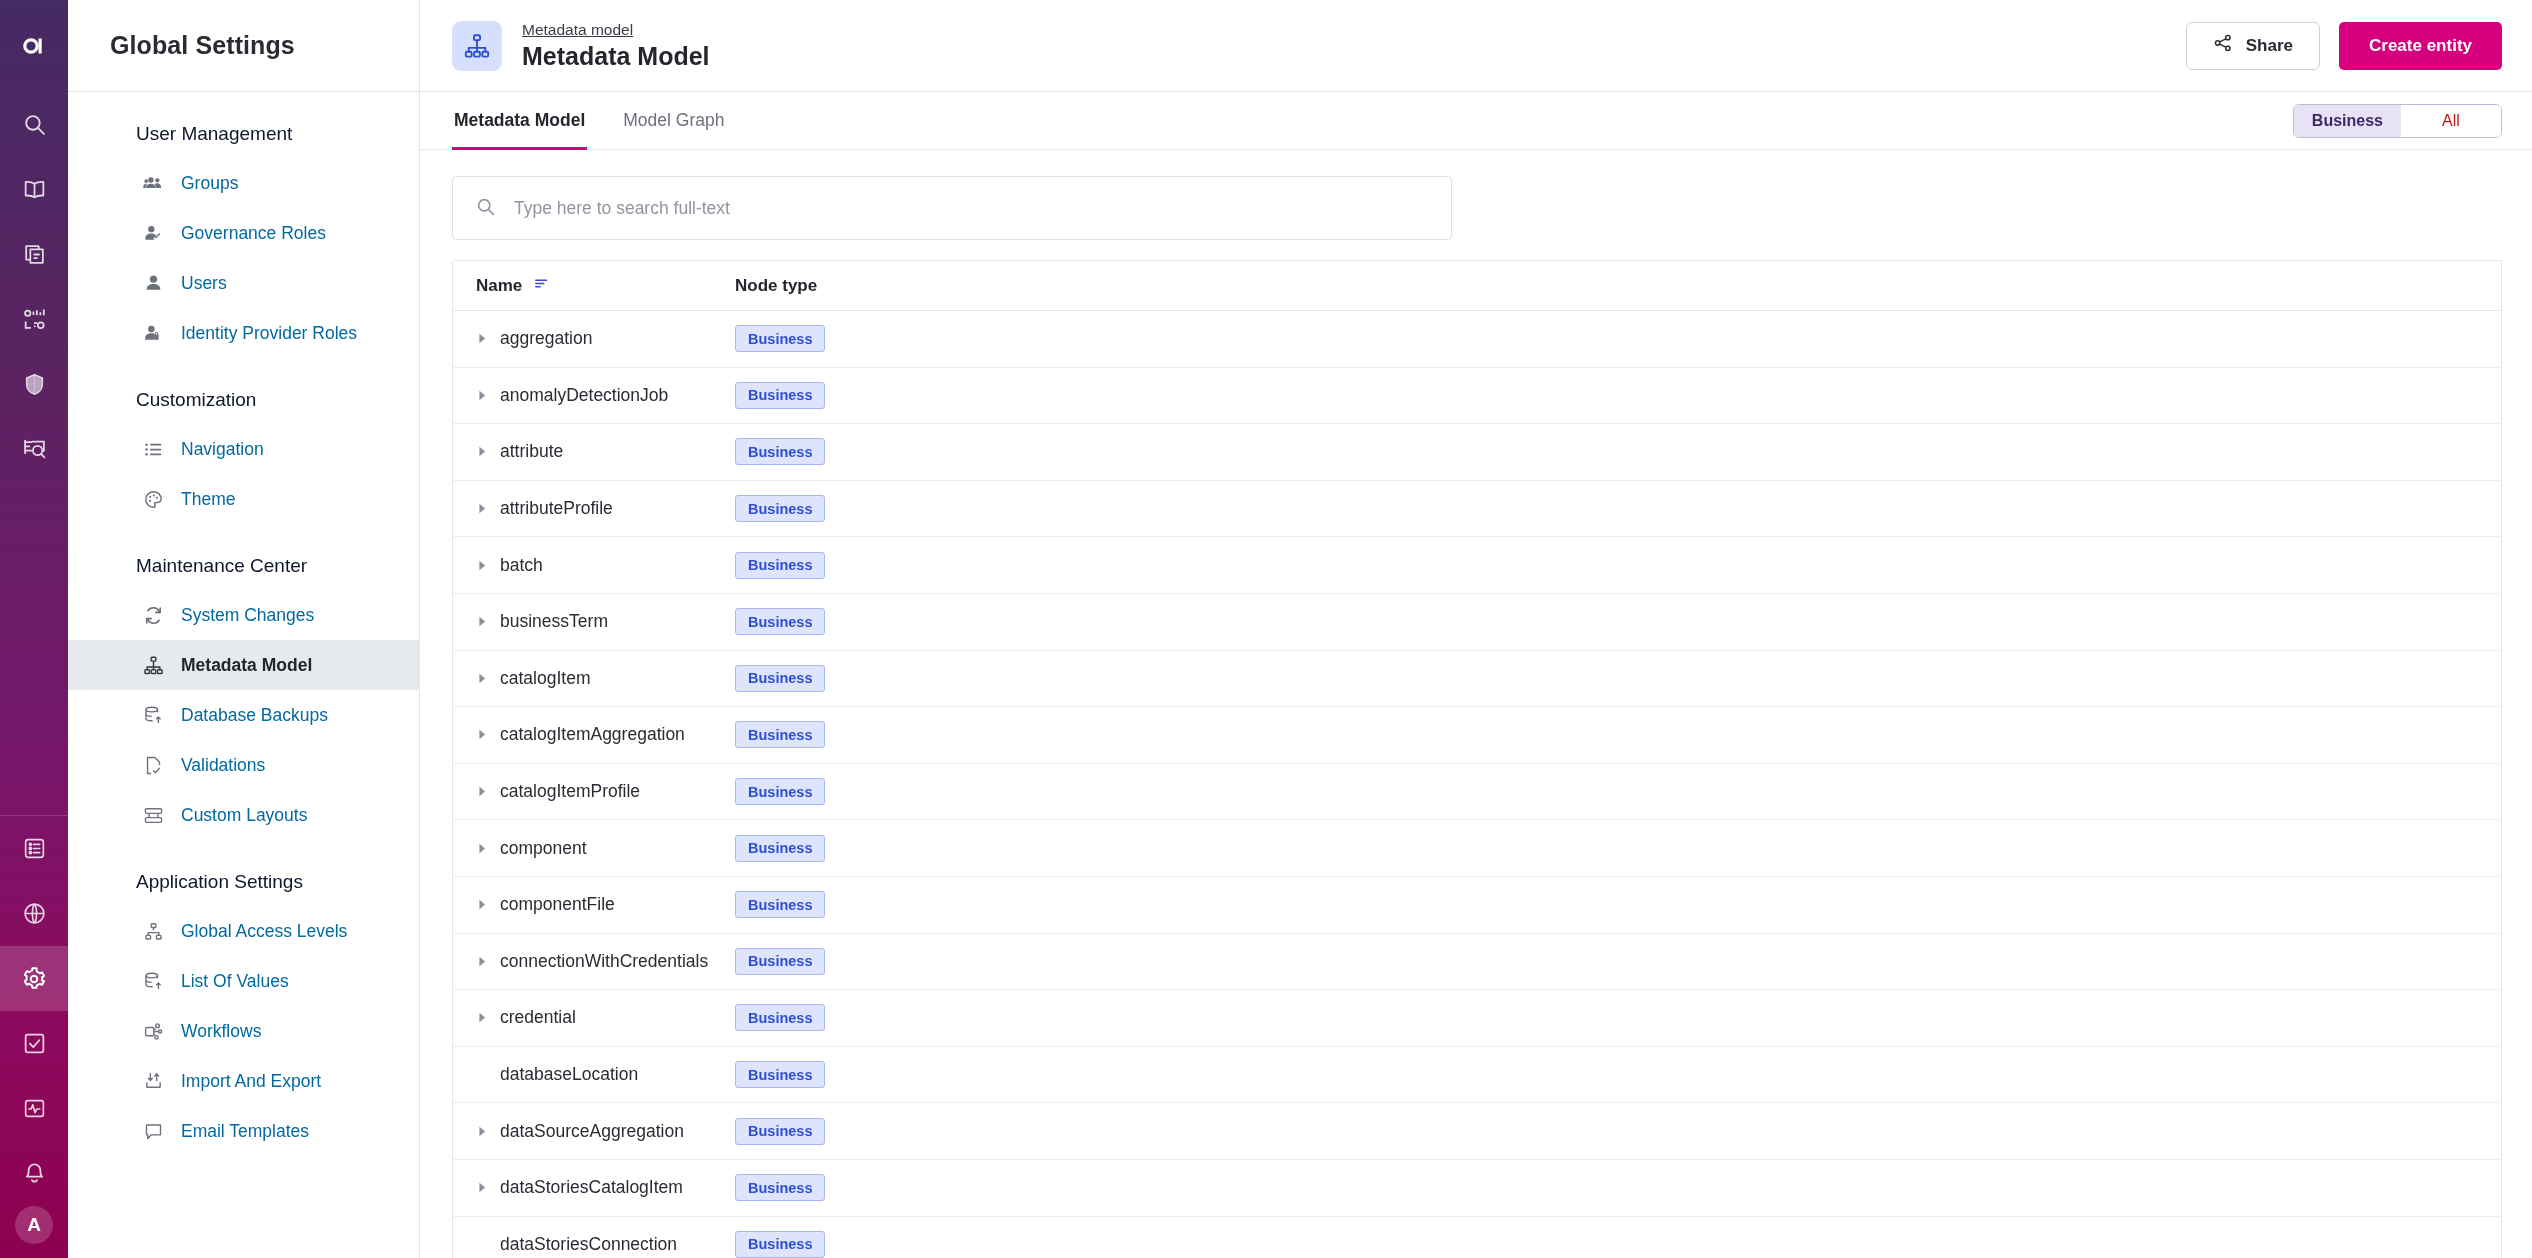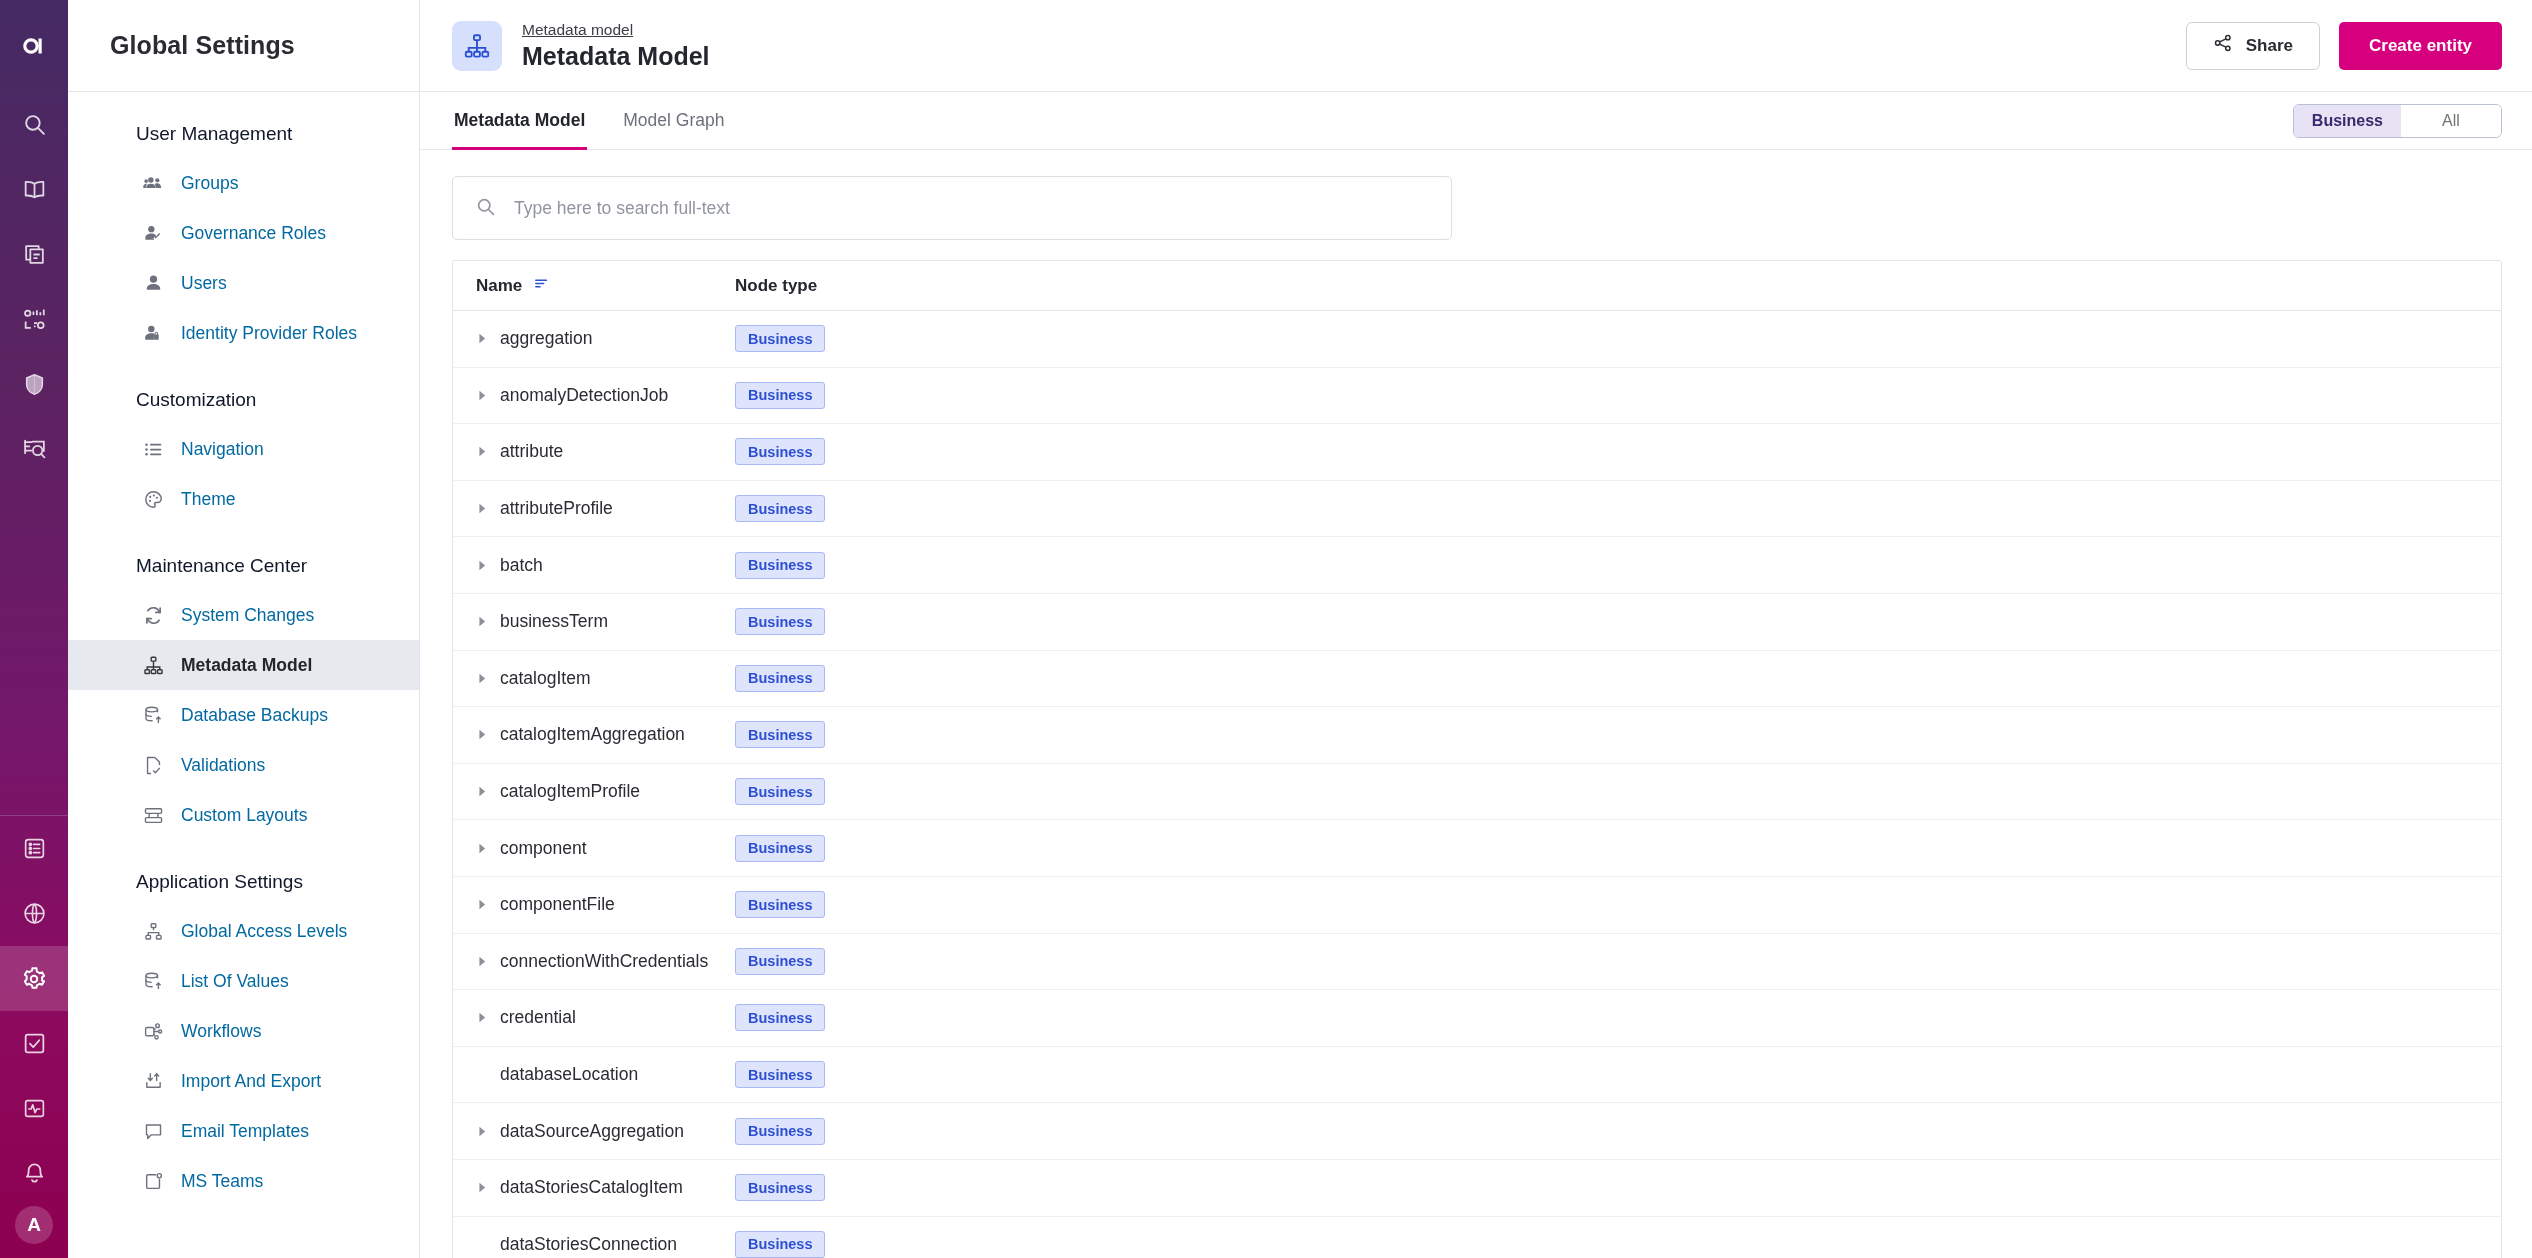--- a/index.html
+++ b/index.html
@@ -123,21 +123,21 @@
     height: 3px; background: #d6007f;
   }
   .seg {
     margin-left: auto; display: flex; align-items: center;
     border: 1px solid #b9bfd4; border-radius: 6px; overflow: hidden;
     height: 34px; background: #fff;
   }
   .seg-btn {
     height: 32px; min-width: 100px; padding: 0 18px;
     display: flex; align-items: center; justify-content: center;
-    font-size: 16px; color: #737373; cursor: pointer; background: #fff;
+    font-size: 16px; color: #b91c1c; cursor: pointer; background: #fff;
   }
   .seg-btn.on { background: #e7e3f5; color: #3b2a6b; font-weight: 700; }
 
   .content { flex: 1 1 auto; overflow: hidden; padding: 0 30px 0 32px; background: #fff; }
   .searchwrap {
     margin: 26px 0 20px 0;
     width: 1000px; height: 64px;
     border: 1px solid #dcdfe6; border-radius: 5px;
     display: flex; align-items: center; gap: 18px; padding: 0 22px;
     background: #fff;
@@ -462,29 +462,20 @@
         </span>
         <span>Import And Export</span>
       </div>
       <div class="side-item">
         <span class="si-ic">
           <svg width="21" height="21" viewBox="0 0 24 24" fill="none" stroke="#6d717c" stroke-width="1.6" stroke-linejoin="round">
               <path d="M4 4.6h16v11.2H9.4L5.4 20v-4.2H4z"></path>
             </svg>
         </span>
         <span>Email Templates</span>
-      </div>
-      <div class="side-item">
-        <span class="si-ic">
-          <svg width="21" height="21" viewBox="0 0 24 24" fill="none" stroke="#6d717c" stroke-width="1.6" stroke-linecap="round" stroke-linejoin="round">
-              <path d="M14.4 4.2H5.4a1.2 1.2 0 0 0-1.2 1.2v13.2a1.2 1.2 0 0 0 1.2 1.2h12.2a1.2 1.2 0 0 0 1.2-1.2V9.6"></path>
-              <circle cx="18.6" cy="5.4" r="2.4"></circle>
-            </svg>
-        </span>
-        <span>MS Teams</span>
       </div>
 
     </div>
   </div>
 
   <div class="main">
 
     <div class="topbar">
       <div class="hdr-icon">
         <svg width="28" height="28" viewBox="0 0 24 24" fill="none" stroke="#2d4fd1" stroke-width="1.6">

